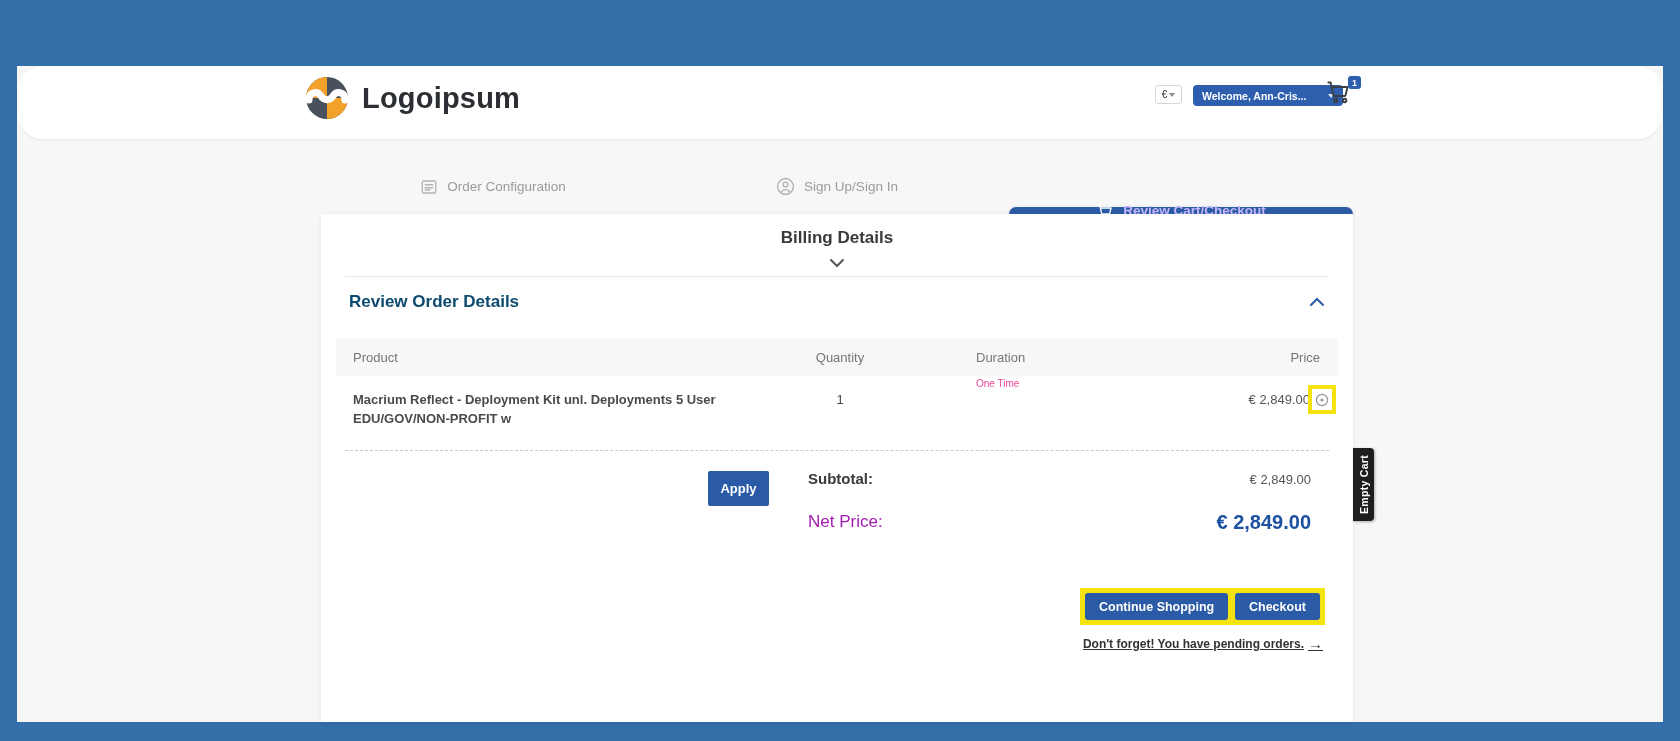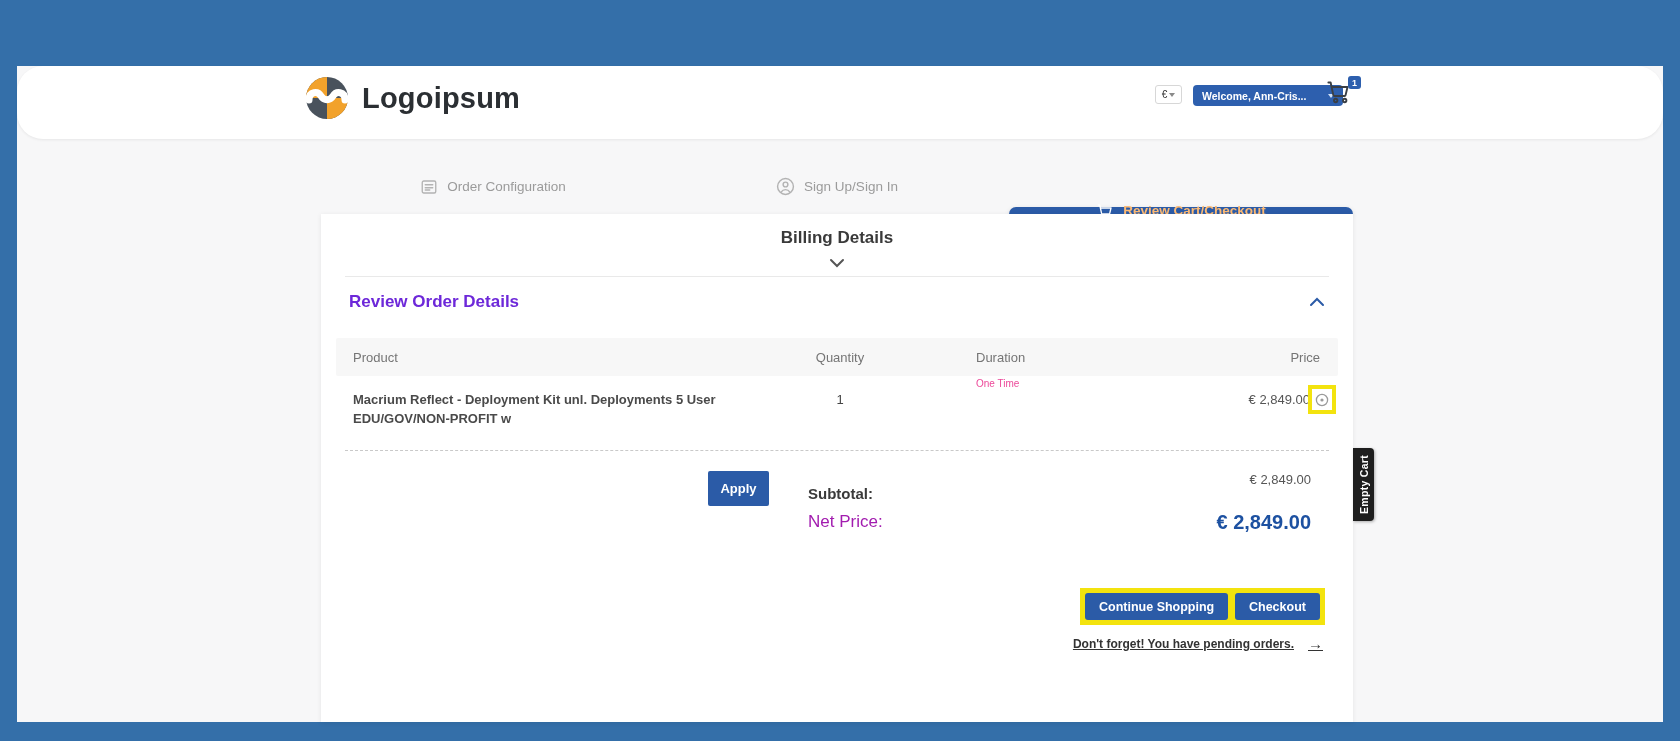--- a/index.html
+++ b/index.html
@@ -20,30 +20,30 @@
 
   .welcome-btn { position:absolute; left:1176px; top:19px; height:21px; padding:0 9px; background:#2d5fae; border:none; border-radius:4px; color:#fff; font-size:10.5px; font-weight:bold; display:flex; align-items:center; gap:22px; cursor:pointer; font-family:"Liberation Sans", sans-serif; }
   .welcome-caret { width:0; height:0; border-left:3.5px solid transparent; border-right:3.5px solid transparent; border-top:4.5px solid #cfe0f5; }
 
   .cart-wrap { position:absolute; left:1308px; top:12px; width:36px; height:32px; cursor:pointer; }
   .cart-badge { position:absolute; right:0; top:-2px; min-width:13px; height:13px; background:#2d5fae; color:#fff; font-size:9px; font-weight:bold; border-radius:3px; display:flex; align-items:center; justify-content:center; padding:0 2px; }
 
   
   .tabs { position:absolute; left:304px; top:93px; width:1032px; height:55px; display:flex; }
   .tab { flex:0 0 344px; display:flex; align-items:center; justify-content:center; gap:9px; font-size:13.5px; color:#9b9b9b; cursor:pointer; }
-  .tab.active { background:#2b5ba7; border-radius:7px 7px 0 0; color:#fdba74; font-weight:bold; box-shadow:0 2px 5px rgba(0,0,0,0.15);margin-top:48px; }
+  .tab.active { background:#2b5ba7; border-radius:7px 7px 0 0; color:#c4b5fd; font-weight:bold; box-shadow:0 2px 5px rgba(0,0,0,0.15);margin-top:48px; }
 
   
   .card { position:absolute; left:304px; top:148px; width:1032px; height:508px; background:#ffffff; box-shadow:0 1px 5px rgba(0,0,0,0.08); }
 
   .section-head { position:absolute; left:28px; width:976px; height:40px; display:flex; align-items:center; justify-content:space-between; cursor:pointer; }
   .billing-head { top:14px;flex-direction:column; }
   .review-head { top:68px; }
   .section-title { font-size:17px; font-weight:bold; color:#3a3a3a; }
-  .review-head .section-title { color:#6d28d9; }
+  .review-head .section-title { color:#0c4a6e; }
   .divider { position:absolute; left:24px; top:62px; width:984px; height:1px; background:#e9e9e9; }
 
   
   .table-head { position:absolute; left:15px; top:124px; width:1002px; height:38px; background:#f7f7f7; border-radius:2px; }
   .th { position:absolute; top:0; height:38px; display:flex; align-items:center; font-size:13px; color:#757575; }
   .th-product { left:17px; }
   .th-quantity { left:454px; width:100px; justify-content:center; }
   .th-duration { left:640px; }
   .th-price { right:18px; }
 
@@ -54,32 +54,32 @@
   .remove-wrap { position:absolute; right:17px; top:171px; width:28px; height:29px; border:4px solid #f3e30e; display:flex; align-items:center; justify-content:center; cursor:pointer; background:#fff; }
 
   .dotted-divider { position:absolute; left:24px; top:236px; width:984px; border-top:1px dashed #c9c9c9; }
 
   
   .promo-input { position:absolute; left:42px; top:257px; width:343px; height:35px; border:1px dashed #bdbdbd; border-radius:2px; padding:0 12px; font-size:12.5px; color:#444; background:#fff; font-family:"Liberation Sans", sans-serif; }
   .promo-input::placeholder { color:#9a9a9a; }
   .apply-btn { position:absolute; left:387px; top:257px; width:61px; height:35px; background:#2b5ba7; color:#fff; border:none; border-radius:2px; font-size:13px; font-weight:bold; cursor:pointer; font-family:"Liberation Sans", sans-serif; }
 
   
-  .subtotal-label { position:absolute; left:487px; top:256px; font-size:15px; font-weight:bold; color:#3a3a3a;margin-top:15px; }
+  .subtotal-label { position:absolute; left:487px; top:256px; font-size:15px; font-weight:bold; color:#3a3a3a; }
   .subtotal-value { position:absolute; right:42px; top:258px; font-size:13px; color:#555; }
   .net-label { position:absolute; left:487px; top:298px; font-size:17px; font-weight:normal; color:#a21caf; }
   .net-value { position:absolute; right:42px; top:297px; font-size:20px; font-weight:bold; color:#1d51a1; }
 
   
   .hl { position:absolute; background:#f3e30e; padding:5px; display:flex; }
   .hl-continue { left:759px; top:374px; }
   .hl-checkout { left:909px; top:374px; }
   .action-btn { height:27px; background:#2b5ba7; color:#fff; border:none; border-radius:3px; font-size:12.5px; font-weight:bold; padding:0 14px; cursor:pointer; font-family:"Liberation Sans", sans-serif; }
 
-  .pending-link { position:absolute; right:30px; top:421px; font-size:12px; font-weight:bold; color:#333; text-decoration:underline; cursor:pointer; display:flex; align-items:center; gap:14px; }
+  .pending-link { position:absolute; right:30px; top:421px; font-size:12px; font-weight:bold; color:#333; text-decoration:underline; cursor:pointer; display:flex; align-items:center; gap:4px; }
   .pending-arrow { font-size:15px; text-decoration:none; display:inline-block; }
 
   
   .empty-cart-tab { position:absolute; left:1336px; top:382px; width:21px; height:73px; background:#1e1e1e; border-radius:0 4px 4px 0; display:flex; align-items:center; justify-content:center; cursor:pointer; box-shadow:1px 1px 3px rgba(0,0,0,0.3); }
   .empty-cart-tab span { writing-mode:vertical-rl; transform:rotate(180deg); color:#fff; font-size:10.5px; font-weight:bold; letter-spacing:0.3px; }
 
   .icon { display:inline-flex; align-items:center; justify-content:center; }
 </style>
 </head>
 <body>

